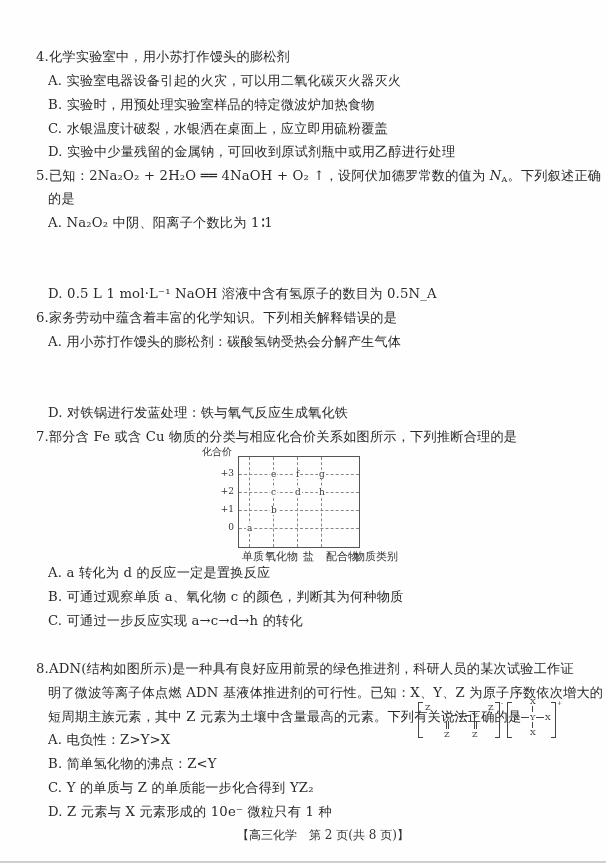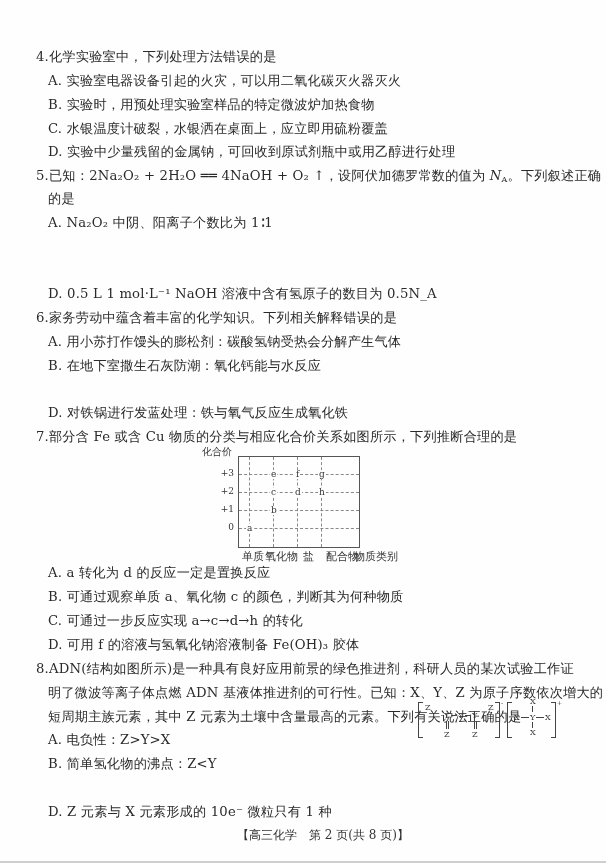--- a/index.html
+++ b/index.html
@@ -38,37 +38,36 @@
 
   .footer { position: absolute; left: 0; width: 606px; text-align: center; font-size: 12px; top: 789px; color: #333; padding-left: 40px; box-sizing: border-box;}
   .bottom-edge { position: absolute; left: 0; bottom: 0; width: 606px; height: 2px; background: #cfcfcf; }
 </style>
 </head>
 <body>
 
 <div class="page">
 
   <div class="line q" style="top:48px">
-    <span>4.</span><span>化学实验室中，下列处理方法错误的是</span>
+    <span>4.</span><span>化学实验室中，用小苏打作馒头的膨松剂</span>
   </div>
   <div class="line o" style="top:72px"><span>A.</span> <span>实验室电器设备引起的火灾，可以用二氧化碳灭火器灭火</span></div>
   <div class="line o" style="top:96px"><span>B.</span> <span>实验时，用预处理实验室样品的特定微波炉加热食物</span></div>
   <div class="line o" style="top:120px"><span>C.</span> <span>水银温度计破裂，水银洒在桌面上，应立即用硫粉覆盖</span></div>
   <div class="line o" style="top:143px"><span>D.</span> <span>实验中少量残留的金属钠，可回收到原试剂瓶中或用乙醇进行处理</span></div>
 
   <div class="line q" style="top:167px">
     <span>5.</span><span>已知：</span><span>2Na₂O₂ + 2H₂O ══ 4NaOH + O₂ ↑</span><span>，设阿伏加德罗常数的值为</span> <span class="it">N</span><sub>A</sub><span>。下列叙述正确</span>
   </div>
   <div class="line c" style="top:190px"><span>的是</span></div>
   <div class="line o" style="top:214px"><span>A.</span> <span>Na₂O₂ 中阴、阳离子个数比为 1∶1</span></div>
   <div class="line o" style="top:285px"><span>D.</span> <span>0.5 L 1 mol·L⁻¹ NaOH 溶液中含有氢原子的数目为 0.5N_A</span></div>
 
   <div class="line q" style="top:309px"><span>6.</span><span>家务劳动中蕴含着丰富的化学知识。下列相关解释错误的是</span></div>
   <div class="line o" style="top:333px"><span>A.</span> <span>用小苏打作馒头的膨松剂：碳酸氢钠受热会分解产生气体</span></div>
-  <div class="line o" style="top:357px"><span>B.</span> <span>在地下室撒生石灰防潮：氧化钙能与水反应</span></div>
   <div class="line o" style="top:404px"><span>D.</span> <span>对铁锅进行发蓝处理：铁与氧气反应生成氧化铁</span></div>
 
   <div class="line q" style="top:428px"><span>7.</span><span>部分含 Fe 或含 Cu 物质的分类与相应化合价关系如图所示，下列推断合理的是</span></div>
 
   <div class="chart" style="top:448px">
     <div class="chart-ylabel" style="left:12px; top:-3px;">化合价</div>
     <div class="chart-box">
       <div class="gridh" style="top:17px"></div>
       <div class="gridh" style="top:35px"></div>
       <div class="gridh" style="top:53px"></div>
@@ -95,27 +94,27 @@
     <div class="xlabel" style="left:52px; top:101px">单质</div>
     <div class="xlabel" style="left:75px; top:101px">氧化物</div>
     <div class="xlabel" style="left:113px; top:101px">盐</div>
     <div class="xlabel" style="left:136px; top:101px">配合物</div>
     <div class="xlabel" style="left:164px; top:101px">物质类别</div>
   </div>
 
   <div class="line o" style="top:564px"><span>A.</span> <span>a 转化为 d 的反应一定是置换反应</span></div>
   <div class="line o" style="top:612px"><span>C.</span> <span>可通过一步反应实现 a→c→d→h 的转化</span></div>
   <div class="line o" style="top:588px"><span>B.</span> <span>可通过观察单质 a、氧化物 c 的颜色，判断其为何种物质</span></div>
-  <div class="line o" style="top:636px"><span>D.</span> <span>可用 f 的溶液与氢氧化钠溶液制备 Fe(OH)₃ 胶体</span></div>
 
   <div class="line q" style="top:660px"><span>8.</span><span>ADN(结构如图所示)是一种具有良好应用前景的绿色推进剂，科研人员的某次试验工作证</span></div>
   <div class="line c" style="top:708px"><span>短周期主族元素，其中 Z 元素为土壤中含量最高的元素。下列有关说法正确的是</span></div>
   <div class="line c" style="top:684px"><span>明了微波等离子体点燃 ADN 基液体推进剂的可行性。已知：X、Y、Z 为原子序数依次增大的</span></div>
   <div class="line o" style="top:731px"><span>A.</span> <span>电负性：Z&gt;Y&gt;X</span></div>
   <div class="line o" style="top:755px"><span>B.</span> <span>简单氢化物的沸点：Z&lt;Y</span></div>
+  <div class="line o" style="top:779px"><span>C.</span> <span>Y 的单质与 Z 的单质能一步化合得到 YZ₂</span></div>
   <div class="line o" style="top:803px"><span>D.</span> <span>Z 元素与 X 元素形成的 10e⁻ 微粒只有 1 种</span></div>
 
   <div class="struct" style="top:698px">
 
     <div class="brk l" style="left:3px; top:4px; height:34px"></div>
     <span style="left:10px; top:6px">Z</span>
     <span style="left:29px; top:14px">Y</span>
     <div class="bond" style="left:36px; top:17px; width:6px; height:1px"></div>
     <span style="left:43px; top:14px">Y</span>
     <div class="bond" style="left:50px; top:17px; width:6px; height:1px"></div>

